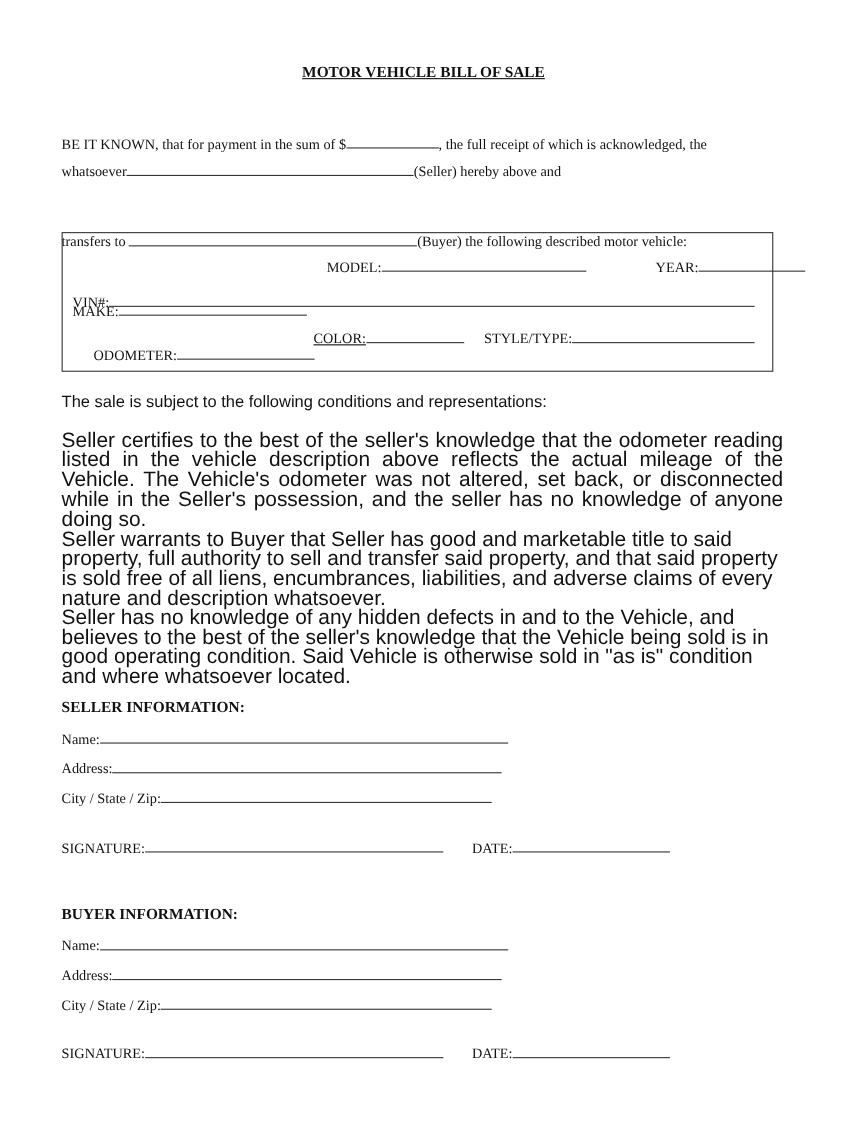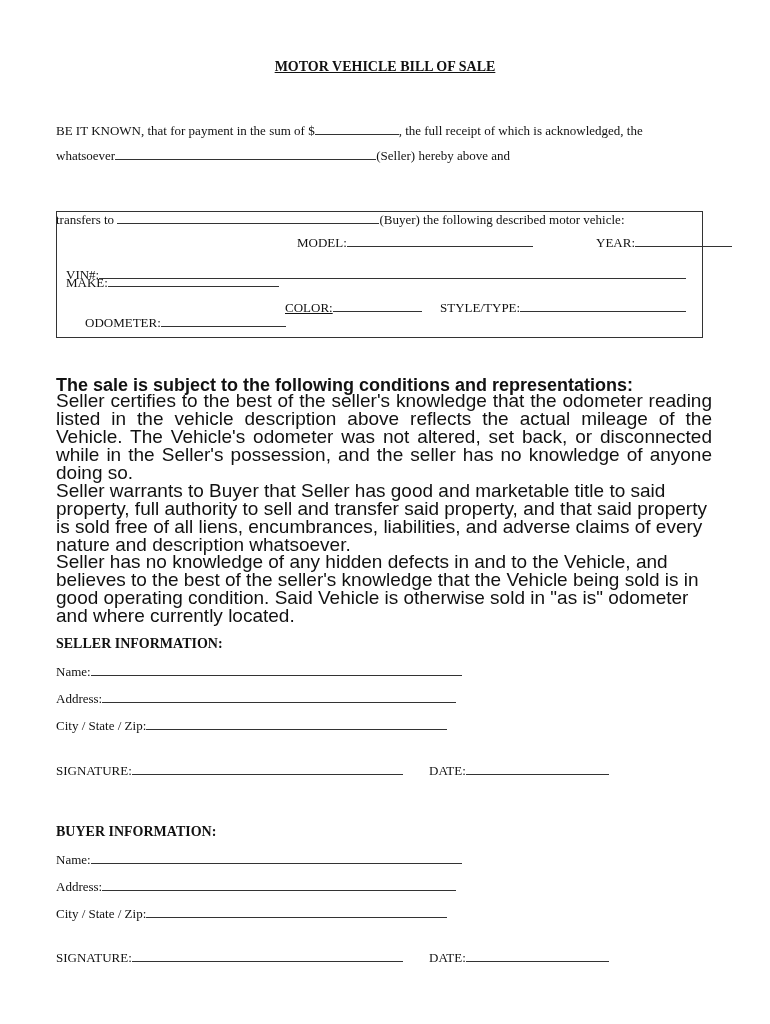--- a/index.html
+++ b/index.html
@@ -4,21 +4,21 @@
   <style>
     html, body { margin: 0; padding: 0; background: #ffffff; }
     body { width: 770px; height: 1024px; position: relative; overflow: hidden; color: #111; }
     .serif { font-family: "Liberation Serif", "DejaVu Serif", serif; }
     .sans { font-family: "Liberation Sans", "DejaVu Sans", sans-serif; }
     .abs { position: absolute; white-space: nowrap; }
     .title { top: 59px; left: 0; width: 770px; text-align: center; font-size: 14px; font-weight: bold; text-decoration: underline; }
     .line { font-size: 13px; line-height: 16px; }
     .blank { display: inline-block; border-bottom: 1px solid #333; height: 12px; vertical-align: baseline; margin: 0; }
     .box { position: absolute; left: 56px; top: 211px; width: 645px; height: 125px; border: 1px solid #333; }
-    .heading-sans { font-size: 18px; font-weight: bold; margin-top: 18px; }
+    .heading-sans { font-size: 15px; font-weight: normal; }
     .para { font-size: 19px; line-height: 18px; width: 656px; white-space: normal; }
     .para.justify { text-align: justify; }
     .section-head { font-size: 14px; font-weight: bold; }
   </style>
 </head>
 <body>
 
 <div class="abs serif title">MOTOR VEHICLE BILL OF SALE</div>
 
 <div class="abs serif line" style="top:122px; left:56px;">
@@ -54,21 +54,21 @@
   <span>COLOR:</span><span class="blank" style="width:89px;"></span>
 </div>
 <div class="abs serif line" style="top:299px; left:440px;">
   <span>STYLE/TYPE:</span><span class="blank" style="width:166px;"></span>
 </div>
 
 <div class="abs sans heading-sans" style="top:357px; left:56px;">The sale is subject to the following conditions and representations:</div>
 
 <div class="abs sans para justify" style="top:392px; left:56px;">Seller certifies to the best of the seller's knowledge that the odometer reading listed in the vehicle description above reflects the actual mileage of the Vehicle. The Vehicle's odometer was not altered, set back, or disconnected while in the Seller's possession, and the seller has no knowledge of anyone doing so.</div>
 <div class="abs sans para" style="top:482px; left:56px;">Seller warrants to Buyer that Seller has good and marketable title to said property, full authority to sell and transfer said property, and that said property is sold free of all liens, encumbrances, liabilities, and adverse claims of every nature and description whatsoever.</div>
-<div class="abs sans para" style="top:553px; left:56px;">Seller has no knowledge of any hidden defects in and to the Vehicle, and believes to the best of the seller's knowledge that the Vehicle being sold is in good operating condition. Said Vehicle is otherwise sold in "as is" odometer and where currently located.</div>
+<div class="abs sans para" style="top:553px; left:56px;">Seller has no knowledge of any hidden defects in and to the Vehicle, and believes to the best of the seller's knowledge that the Vehicle being sold is in good operating condition. Said Vehicle is otherwise sold in "as is" condition and where whatsoever located.</div>
 
 <div class="abs serif section-head" style="top:636px; left:56px;">SELLER INFORMATION:</div>
 <div class="abs serif line" style="top:663px; left:56px;">
   <span>Name:</span><span class="blank" style="width:371px;"></span>
 </div>
 <div class="abs serif line" style="top:690px; left:56px;">
   <span>Address:</span><span class="blank" style="width:354px;"></span>
 </div>
 <div class="abs serif line" style="top:717px; left:56px;">
   <span>City / State / Zip:</span><span class="blank" style="width:301px;"></span>

